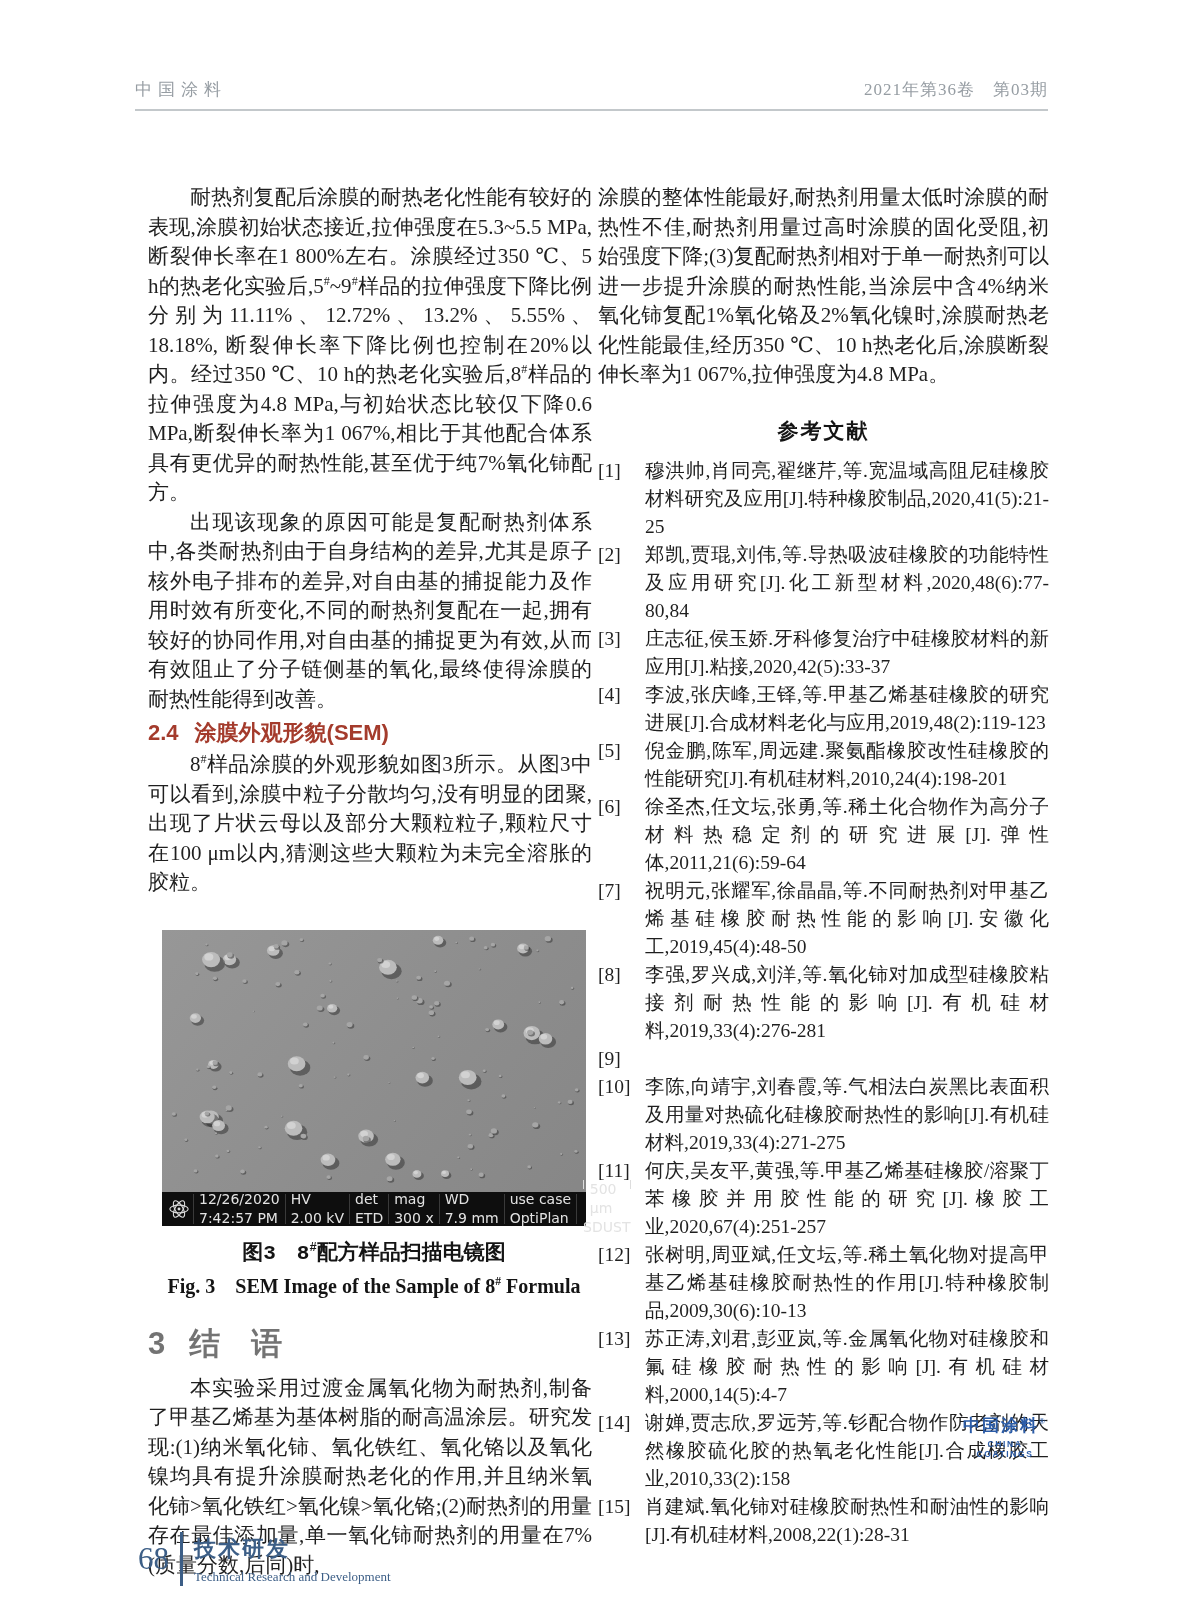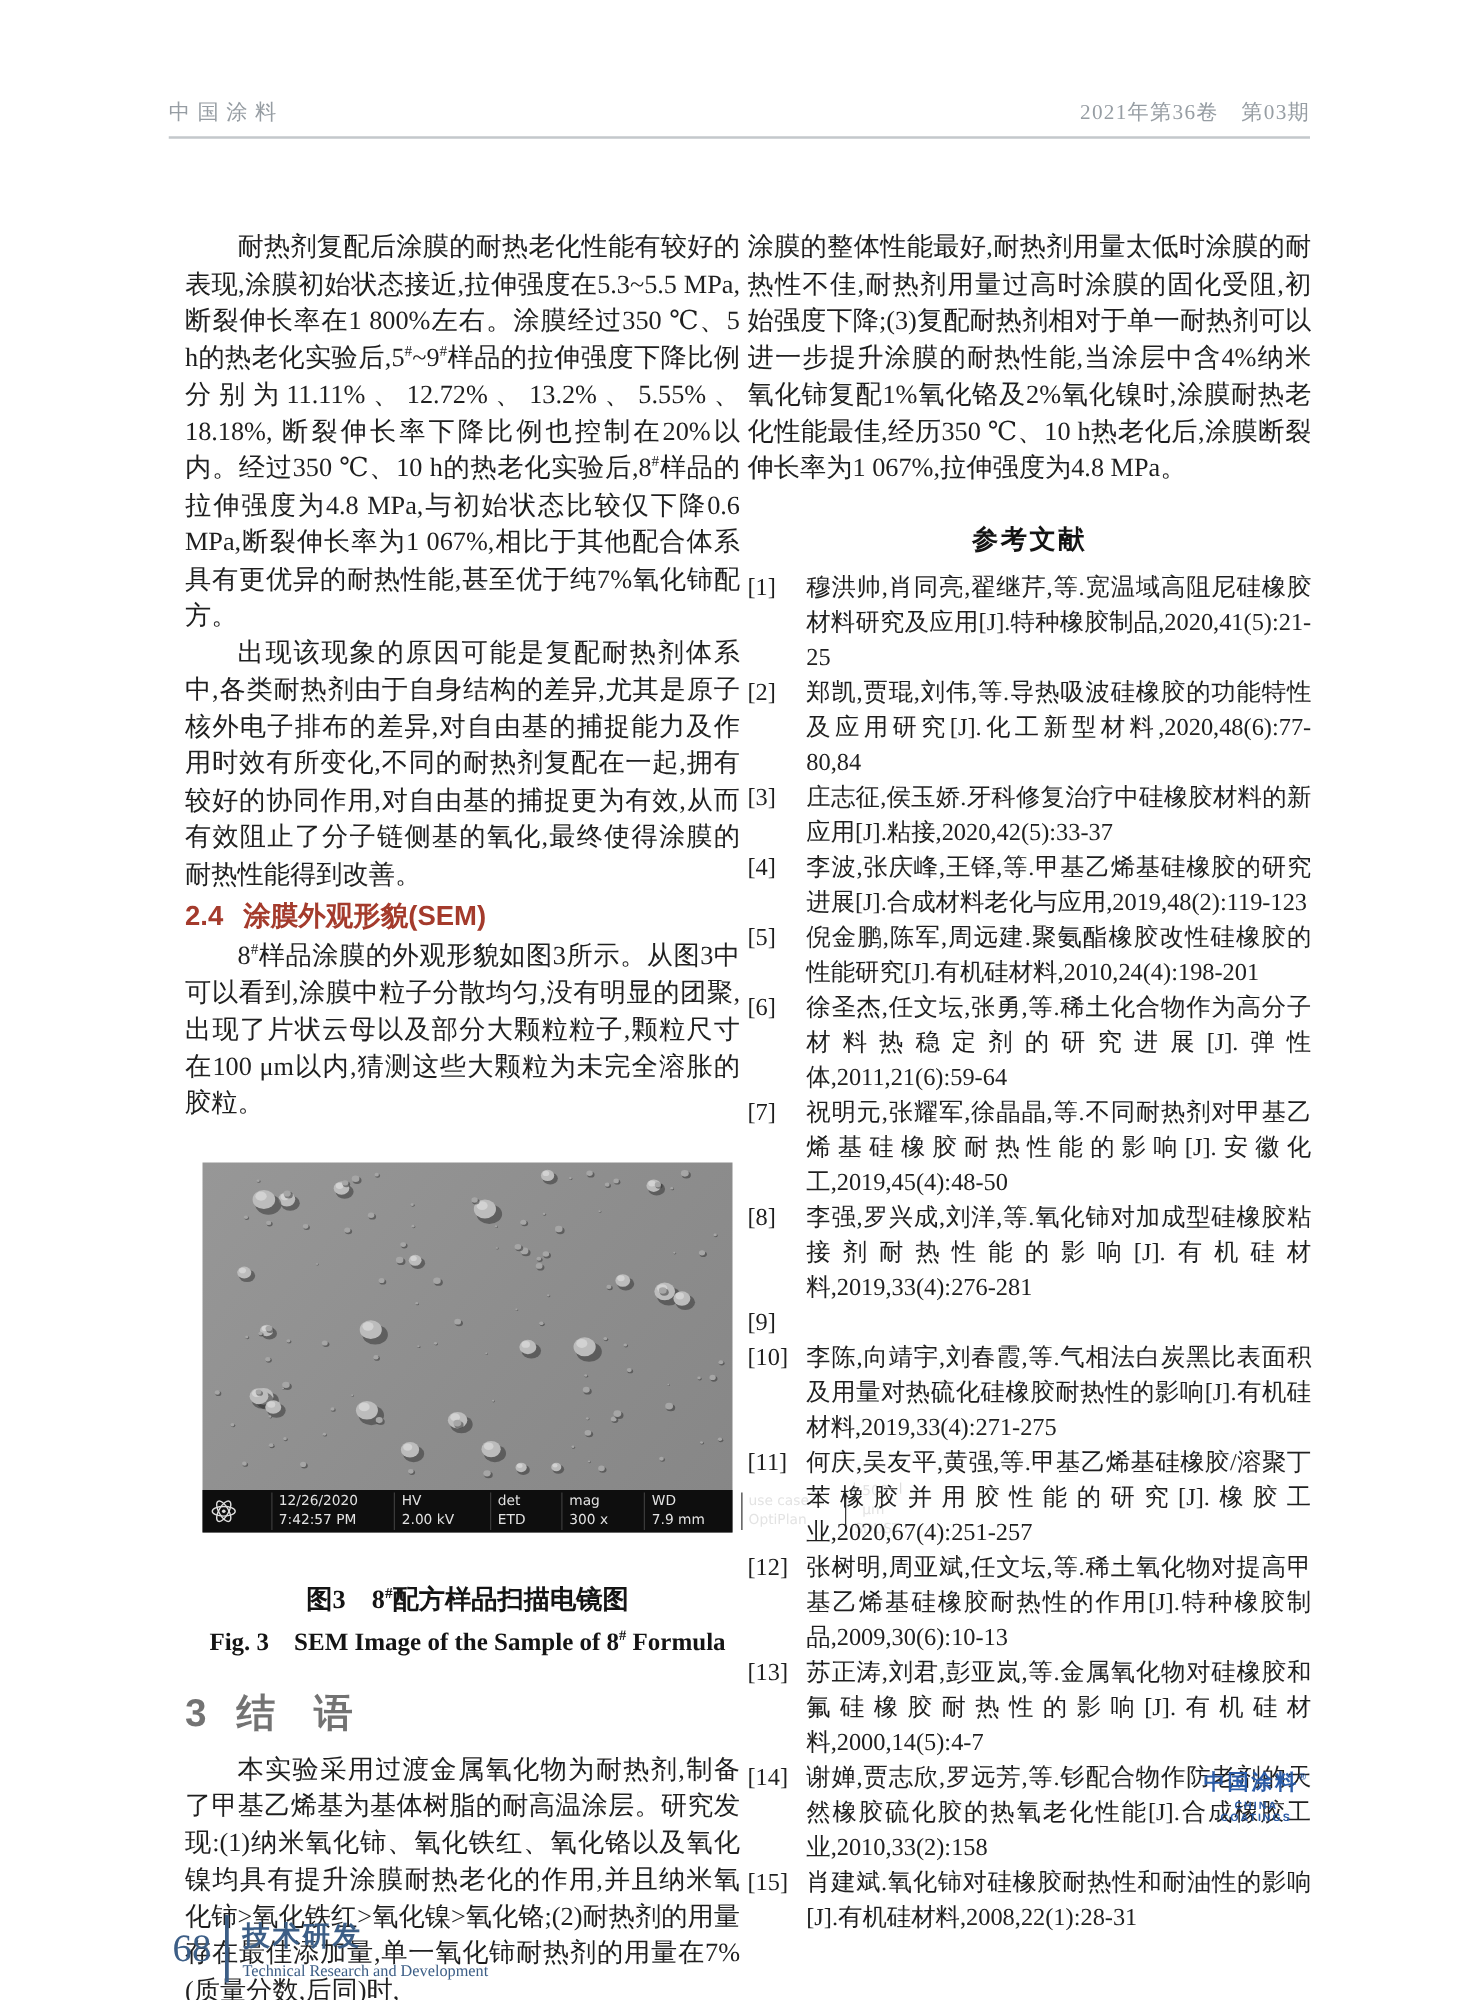--- a/index.html
+++ b/index.html
@@ -38,33 +38,33 @@
     font-size:31px;line-height:40px;font-family:"Liberation Sans","DejaVu Sans",sans-serif;
   }
   .sec-head-big .num{margin-right:24px;}
   
   .figure{width:424px;margin:32px 0 0 14px;}
   .sem-frame{position:relative;width:424px;height:296px;background:linear-gradient(130deg,#979797 0%,#8d8d8d 55%,#868686 100%);}
   .sem-frame svg.particles{position:absolute;left:0;top:0;}
   .sem-bar{
     position:absolute;left:0;bottom:0;width:424px;height:34px;background:#0e0e0e;
     display:flex;align-items:stretch;box-sizing:border-box;padding:2px 3px;
-    color:#e3e3e3;font-family:"DejaVu Sans","Liberation Sans",sans-serif;font-size:11px;line-height:1.35;gap:24px;
+    color:#e3e3e3;font-family:"DejaVu Sans","Liberation Sans",sans-serif;font-size:14px;line-height:1.35;
   }
   .sem-col{display:flex;flex-direction:column;justify-content:center;padding:0 5px;border-left:1px solid #3a3a3a;white-space:nowrap;}
   .sem-col:first-of-type{border-left:none;}
   .sem-icon{display:flex;align-items:center;padding:0 3px;}
   .sem-scale{flex:1;display:flex;flex-direction:column;align-items:center;justify-content:center;border-left:1px solid #3a3a3a;padding:0 6px;}
   .scale-row{display:flex;align-items:flex-start;width:100%;}
   .scale-tick{width:1px;height:9px;background:#dddddd;}
   .scale-line{flex:1;height:1px;background:#dddddd;}
   .scale-label{padding:0 6px;}
   .cap-zh{
-    margin-top:39px;text-align:center;font-weight:bold;font-size:21px;color:#141414;
-    font-family:Liberation Serif, serif;
+    margin-top:12px;text-align:center;font-weight:bold;font-size:21px;color:#141414;
+    font-family:Liberation Mono, monospace;
   }
   .cap-en{margin-top:7px;text-align:center;font-weight:bold;font-size:20px;color:#141414;}
   
   .ref-title{
     margin:27px 0 12px 0;text-align:center;font-weight:bold;font-size:21px;color:#141414;
     font-family:"Liberation Sans","DejaVu Sans",sans-serif;letter-spacing:2px;
   }
   .ref-item{display:flex;font-size:19.5px;line-height:28px;color:#1f1f1f;}
   .ref-marker{width:47px;flex:none;}
   .ref-text{flex:1;text-align:justify;text-justify:inter-ideograph;}

